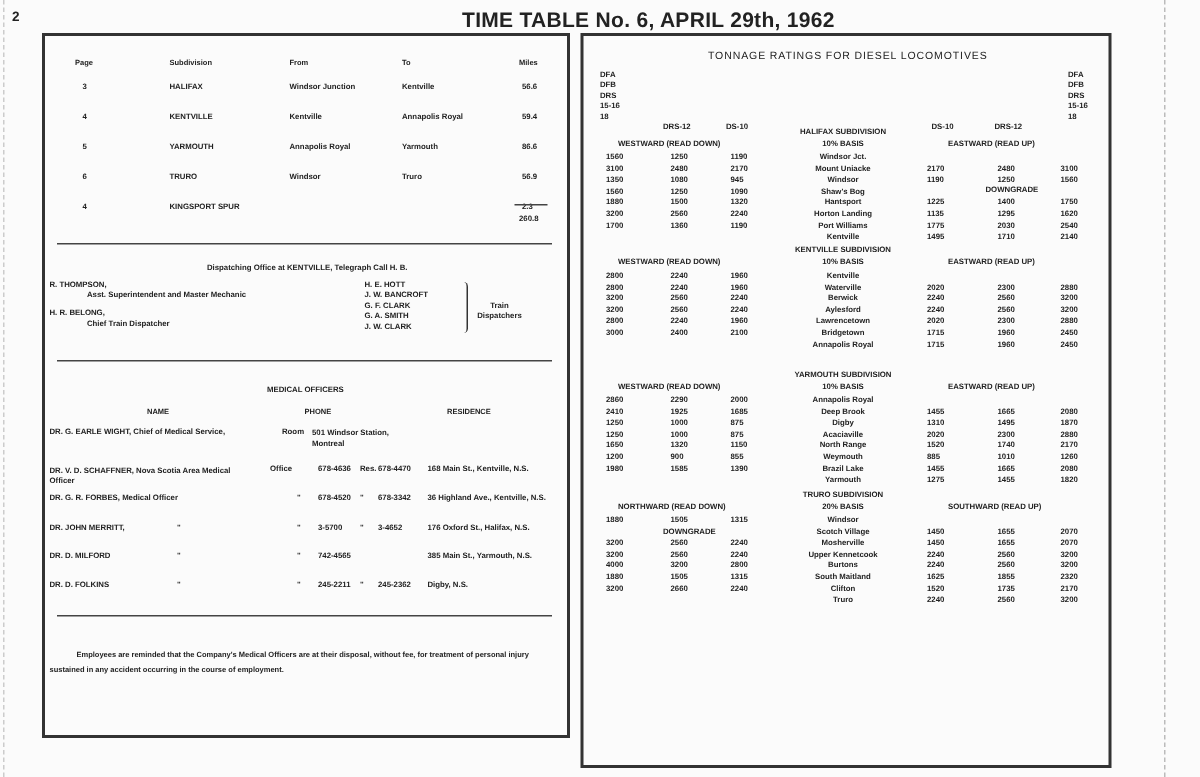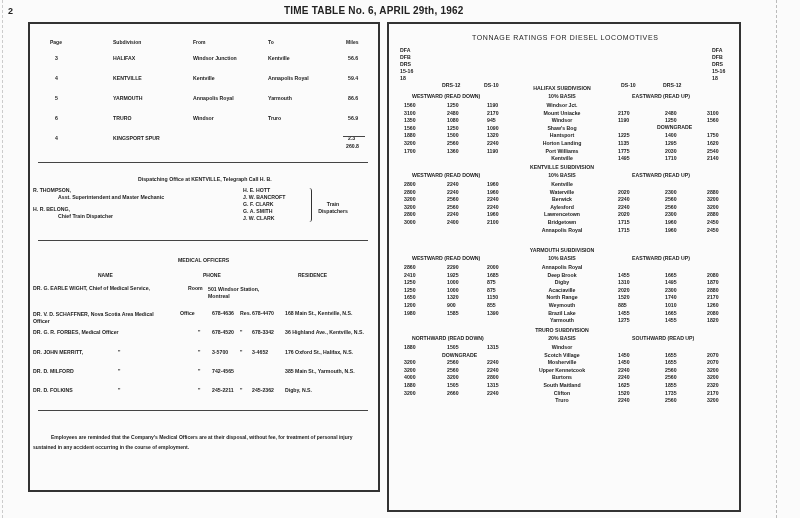--- a/index.html
+++ b/index.html
@@ -1,20 +1,20 @@
 <!DOCTYPE html>
 <html><head>
 <meta charset="utf-8">
 <style>
   html,body{margin:0;padding:0;}
   body{width:800px;height:518px;background:#fbfbfb;position:relative;overflow:hidden;
        font-family:"Liberation Sans",sans-serif;color:#222;}
   .abs{position:absolute;}
   .pgnum{left:8px;top:6px;font-size:9px;font-weight:bold;}
-  .runhead{left:284px;top:5px;font-size:10px;font-weight:bold;letter-spacing:.2px;}
+  .runhead{left:308px;top:5px;font-size:14px;font-weight:bold;letter-spacing:.2px;}
   .lframe{left:28px;top:22px;width:352px;height:470px;border:2px solid #333;border-right-width:2px;box-sizing:border-box;}
   .rframe{left:387px;top:22px;width:354px;height:490px;border:2px solid #333;box-sizing:border-box;}
   .dotted{left:776px;top:0;width:1px;height:518px;border-left:1px dashed #bbb;}
   .dotted-l{left:2px;top:0;width:1px;height:518px;border-left:1px dashed #ccc;}
   .t{position:absolute;font-size:5.2px;font-weight:bold;white-space:nowrap;line-height:1;}
   .hdr{font-size:5px;}
   .c{text-align:center;}
   .rule{position:absolute;height:1px;background:#444;}
   .brace{position:absolute;border-right:1px solid #333;border-radius:0 3px 3px 0;}
   .title{font-size:7px;font-weight:normal;letter-spacing:.6px;}

